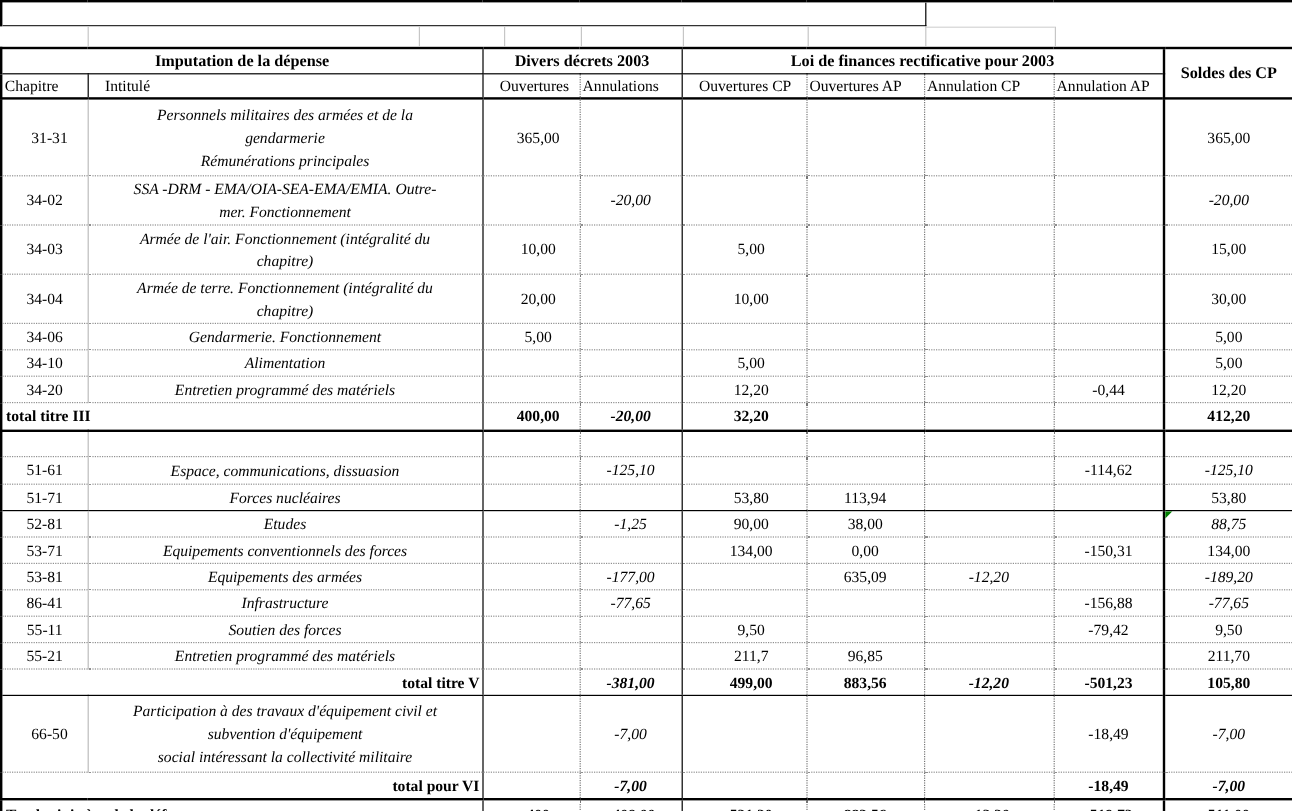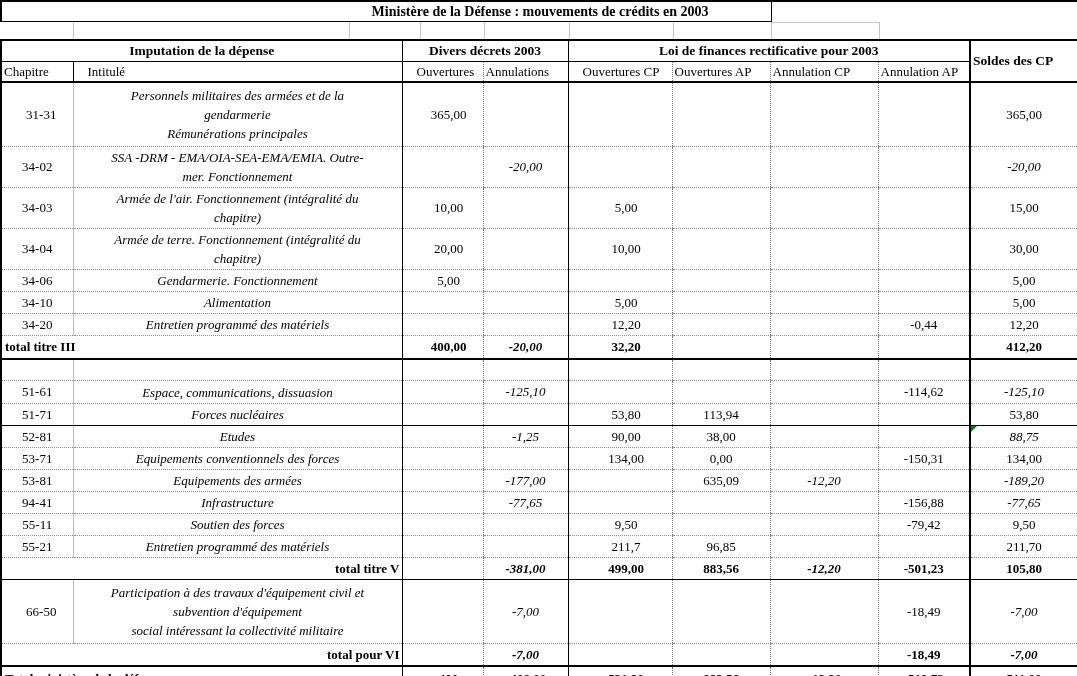--- a/index.html
+++ b/index.html
@@ -30,21 +30,21 @@
   .ttl-underline{position:absolute;left:0;bottom:0;width:770px;height:1px;background:#000;}
   .ttl-rightedge{position:absolute;left:769px;top:0;bottom:0;width:1px;background:#000;}
   
   .sub-cell{position:relative;height:17px;padding:0;}
   .gv{position:absolute;top:0;bottom:0;width:1px;background:#c6c6c6;}
   .gh-seg{position:absolute;top:0;left:770px;width:108px;height:1px;background:#c6c6c6;}
   .sub-txt{position:absolute;right:4px;top:16px;font-style:italic;font-size:19px;}
   
   .grp{font-weight:bold;text-align:center;font-size:13.5px;
     border-top:2px solid #000;border-bottom:1px solid #000;height:20px;}
-  .soldes-hd{font-weight:bold;font-size:13.5px;
+  .soldes-hd{font-weight:bold;text-align:center;font-size:13.5px;
     border-top:2px solid #000;border-left:2px solid #000;border-right:2px solid #000;
     border-bottom:2px solid #000;}
   tr.chead>td{text-align:left;border-bottom:2px solid #000;height:19px;}
   
   .rel{position:relative;}
   .flag{position:absolute;left:0;top:0;width:0;height:0;
     border-top:6px solid #008000;border-right:6px solid transparent;}
 </style>
 </head>
 <body>
@@ -59,21 +59,20 @@
         <col style="width:104px">
         <col style="width:98px">
     <col style="width:108px">
         <col style="width:92px">
         <col style="width:108px">
   </colgroup>
 
   <tbody>
         <tr>
     <td class="ttl-cell" colspan="9">
-      <span>Ministère de la Défense : mouvements de crédits en 2003</span>
       <span class="ttl-underline"></span>
       <span class="ttl-rightedge"></span>
     </td>
   </tr>
 
   <tr>
     <td class="sub-cell" colspan="9">
       <span class="gv" style="left:72px"></span>
       <span class="gv" style="left:348px"></span>
       <span class="gv" style="left:419px"></span>
@@ -274,21 +273,21 @@
     <td class="n b1"></td>
     <td class="n bd it">-177,00</td>
     <td class="n b1"></td>
     <td class="n bd">635,09</td>
     <td class="n bd it">-12,20</td>
     <td class="n bd"></td>
     <td class="n b2 bR it">-189,20</td>
   </tr>
 
   <tr class="dz">
-    <td class="n b2 h19">94-41</td>
+    <td class="n b2 h19">86-41</td>
     <td class="l bg">Infrastructure</td>
     <td class="n b1"></td>
     <td class="n bd it">-77,65</td>
     <td class="n b1"></td>
     <td class="n bd"></td>
     <td class="n bd it"></td>
     <td class="n bd">-156,88</td>
     <td class="n b2 bR it">-77,65</td>
   </tr>
 

